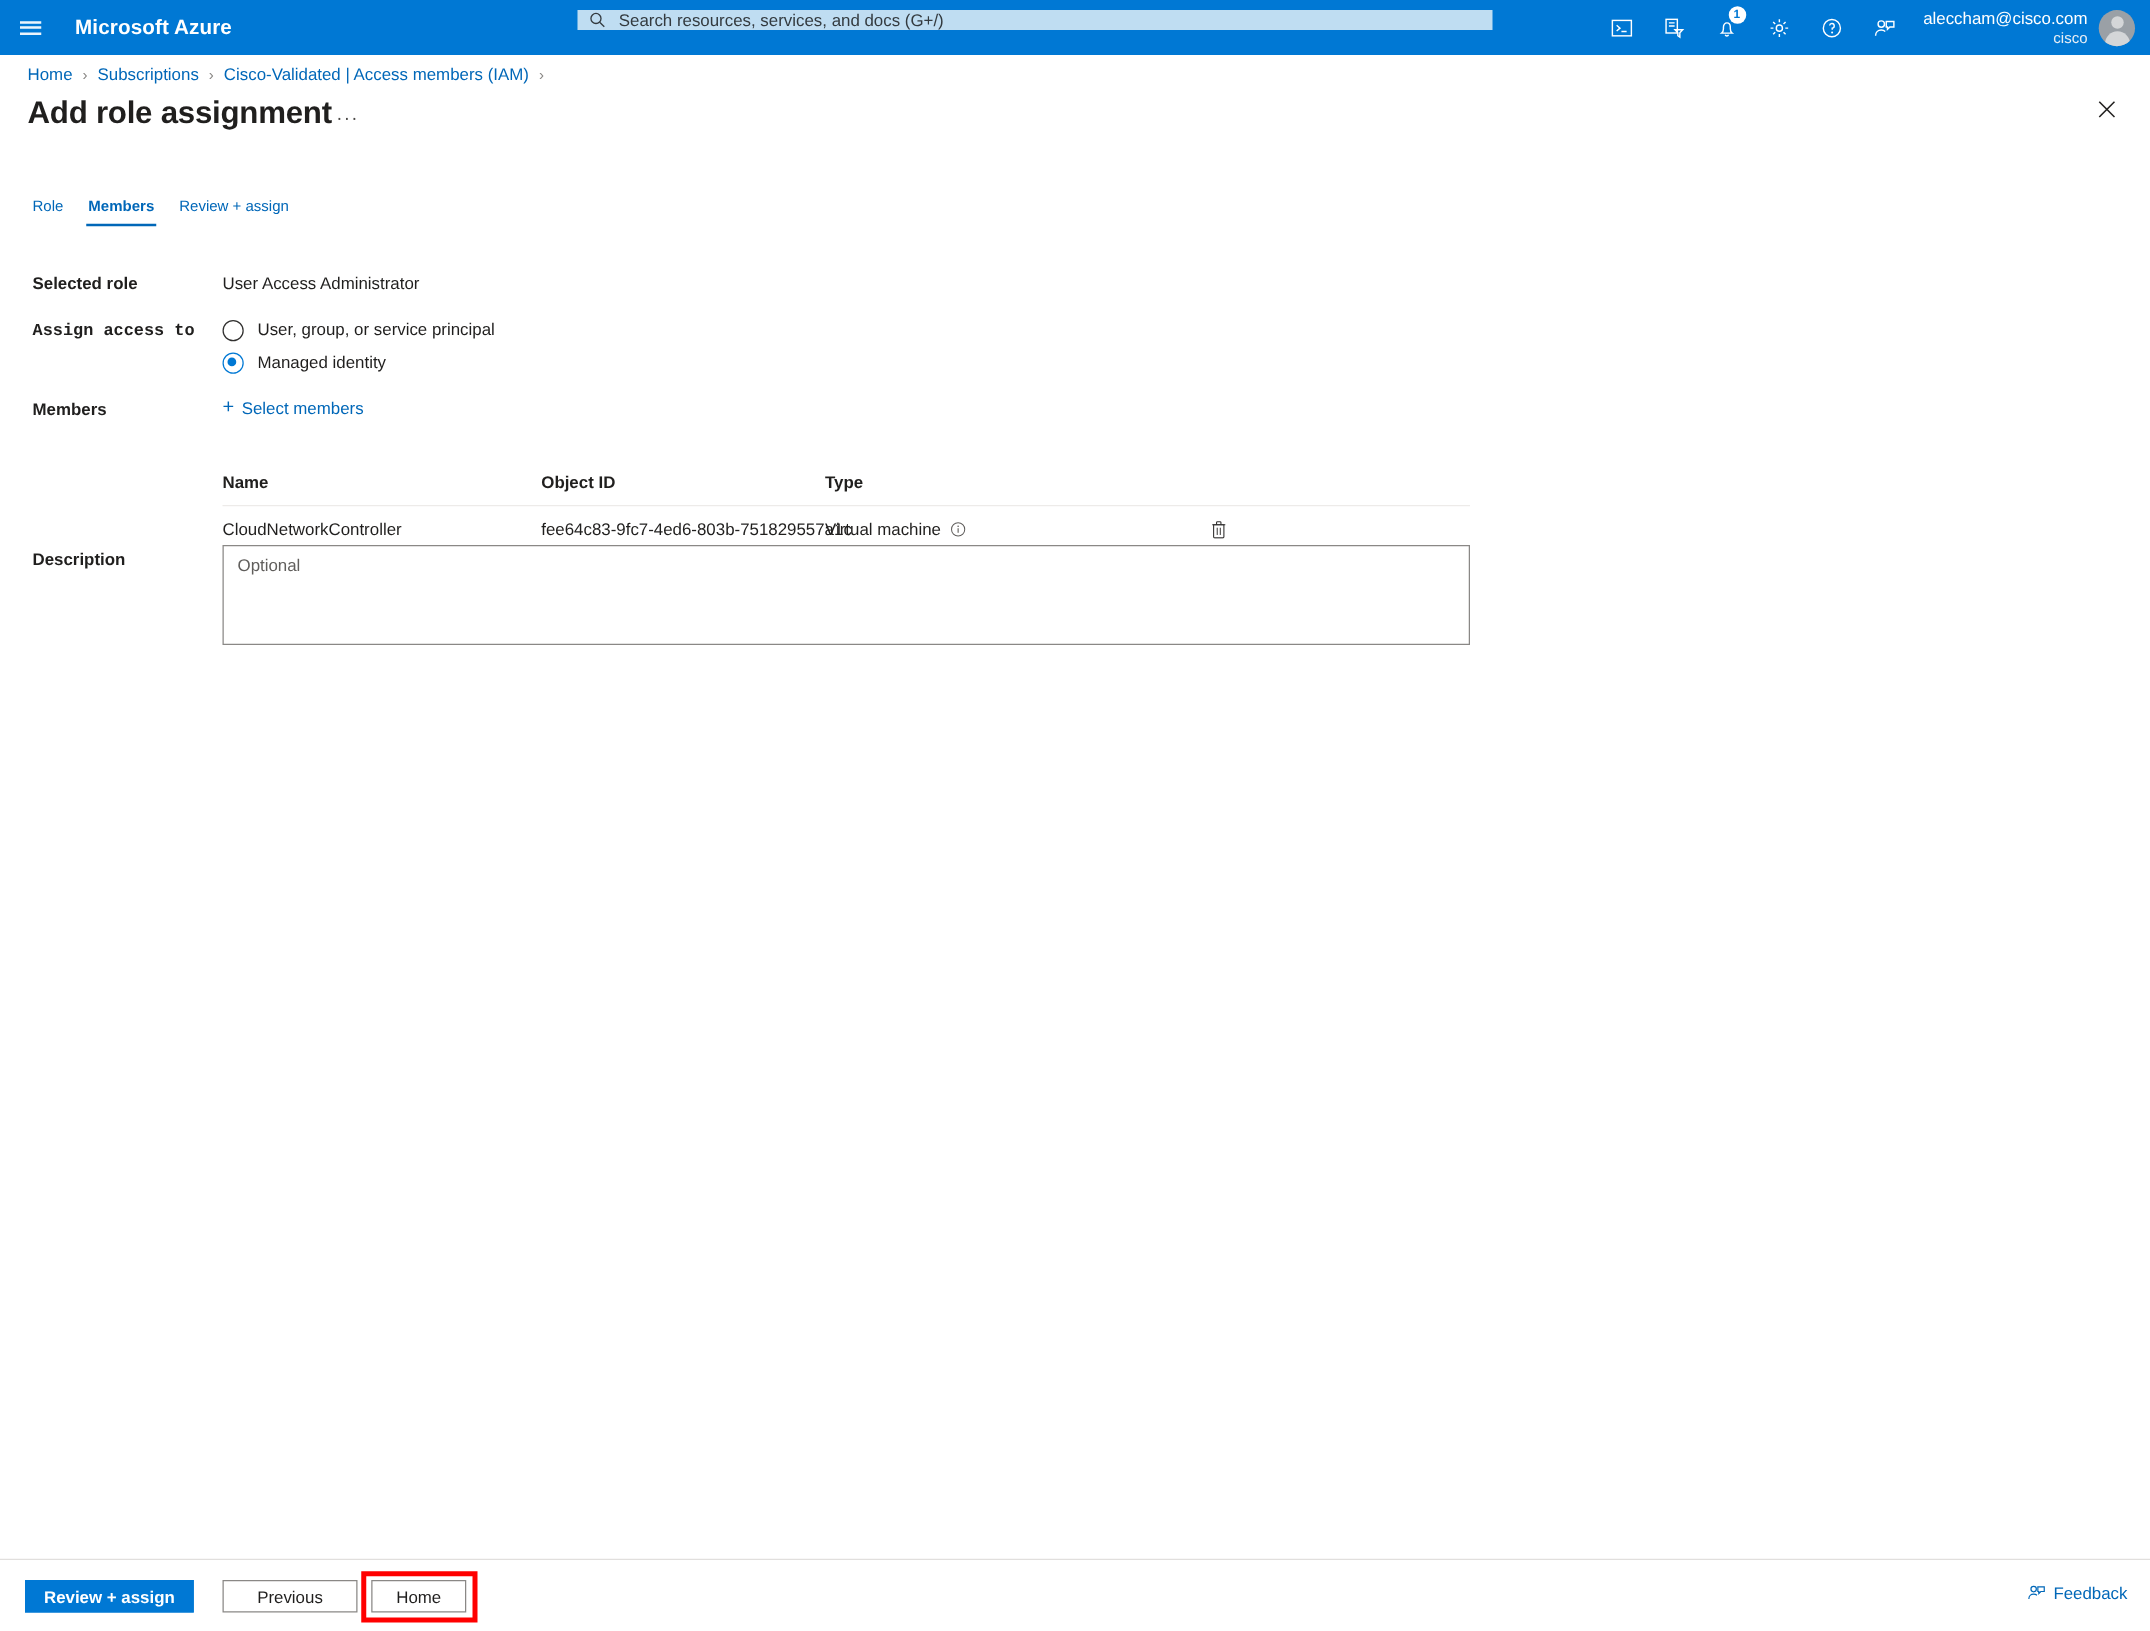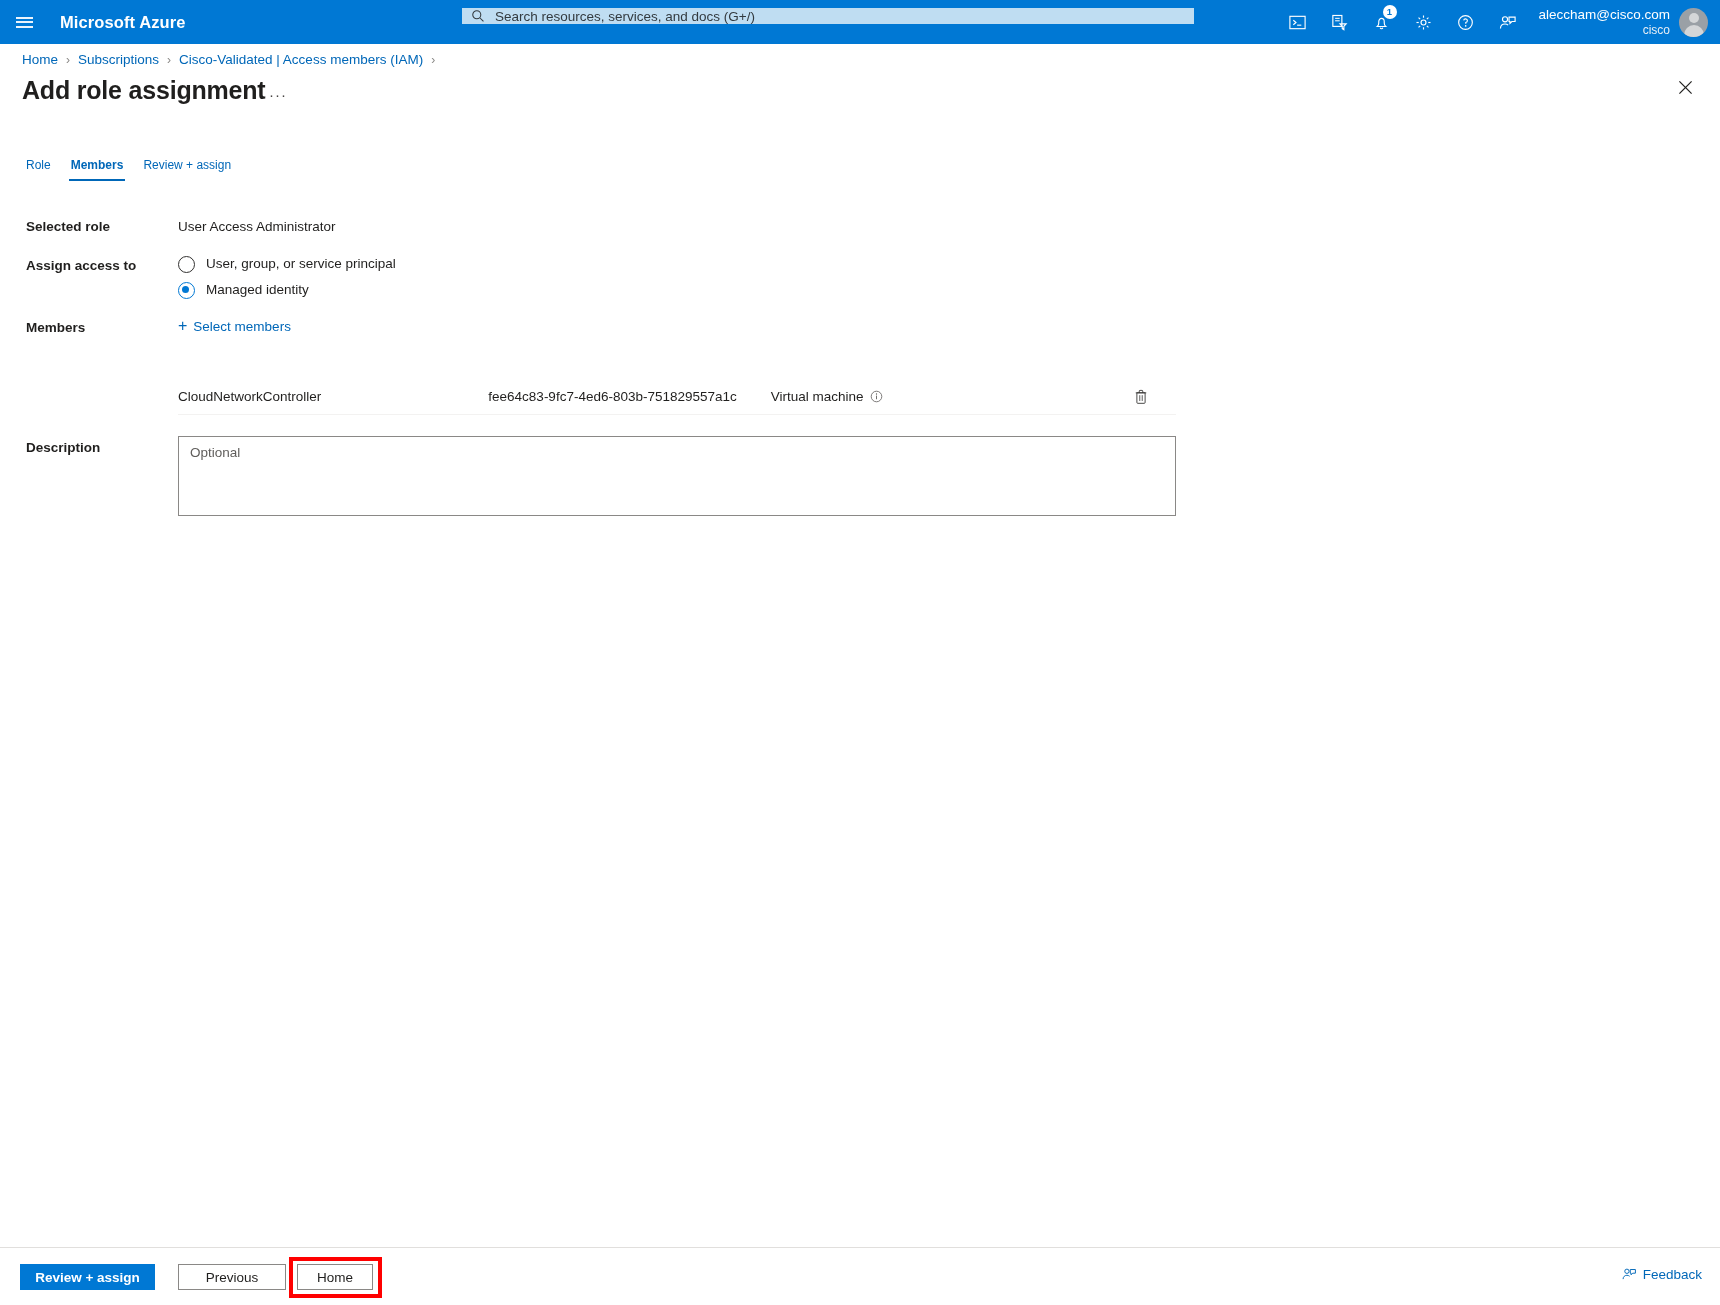--- a/index.html
+++ b/index.html
@@ -134,21 +134,21 @@
     white-space: nowrap;
   }
   .val {
     position: absolute; left: 178px;
     font-size: 13.5px; color: #201f1e; white-space: nowrap;
   }
 
   #lbl-role { top: 219px; }
   #val-role { top: 219px; }
 
-  #lbl-assign { top: 258px; }
+  #lbl-assign { top: 258px; font-family: Liberation Mono, monospace; }
   .radio-row {
     position: absolute; left: 178px;
     display: flex; align-items: flex-start; cursor: pointer;
   }
   #radio-1 { top: 256px; }
   #radio-2 { top: 282px; }
   .radio {
     width: 17px; height: 17px; border-radius: 50%;
     border: 1.5px solid #323130; background: #fff;
     flex: none; position: relative; margin-right: 11px;
@@ -175,21 +175,21 @@
   }
   #members-table .thead {
     display: flex; padding-bottom: 11px;
     border-bottom: 1px solid #edebe9;
   }
   #members-table .th {
     font-size: 13.5px; font-weight: 700; color: #201f1e; white-space: nowrap;
   }
   #members-table .trow {
     display: flex; align-items: center;
-    height: 37px; border-bottom: 1px solid #f3f2f1; justify-content: space-between;
+    height: 37px; border-bottom: 1px solid #f3f2f1;
   }
   #members-table .td {
     font-size: 13.5px; color: #201f1e; white-space: nowrap;
     display: flex; align-items: center;
   }
   .c-name { width: 255px; }
   .c-oid  { width: 227px; }
   .c-type { width: 250px; }
   .c-act  { width: 100px; display: flex; justify-content: flex-start; padding-left: 58px; }
   .info-ico { margin-left: 7px; display: inline-flex; cursor: pointer; }
@@ -368,20 +368,26 @@
   <span class="rtxt">Managed identity</span>
 </div>
 
 <div class="lbl" id="lbl-members">Members</div>
 <div id="select-members">
   <span class="plus">+</span>
   <span class="lk">Select members</span>
 </div>
 
 <div id="members-table">
+  <div class="thead">
+    <div class="th c-name">Name</div>
+    <div class="th c-oid">Object ID</div>
+    <div class="th c-type">Type</div>
+    <div class="th c-act"></div>
+  </div>
   <div class="trow">
     <div class="td c-name">CloudNetworkController</div>
     <div class="td c-oid">fee64c83-9fc7-4ed6-803b-751829557a1c</div>
     <div class="td c-type">
       <span>Virtual machine</span>
       <span class="info-ico">
         <svg width="13" height="13" viewBox="0 0 16 16">
           <circle cx="8" cy="8" r="6.5" fill="none" stroke="#605e5c" stroke-width="1"></circle>
           <circle cx="8" cy="4.9" r=".8" fill="#605e5c"></circle>
           <line x1="8" y1="6.9" x2="8" y2="11.4" stroke="#605e5c" stroke-width="1.1"></line>

